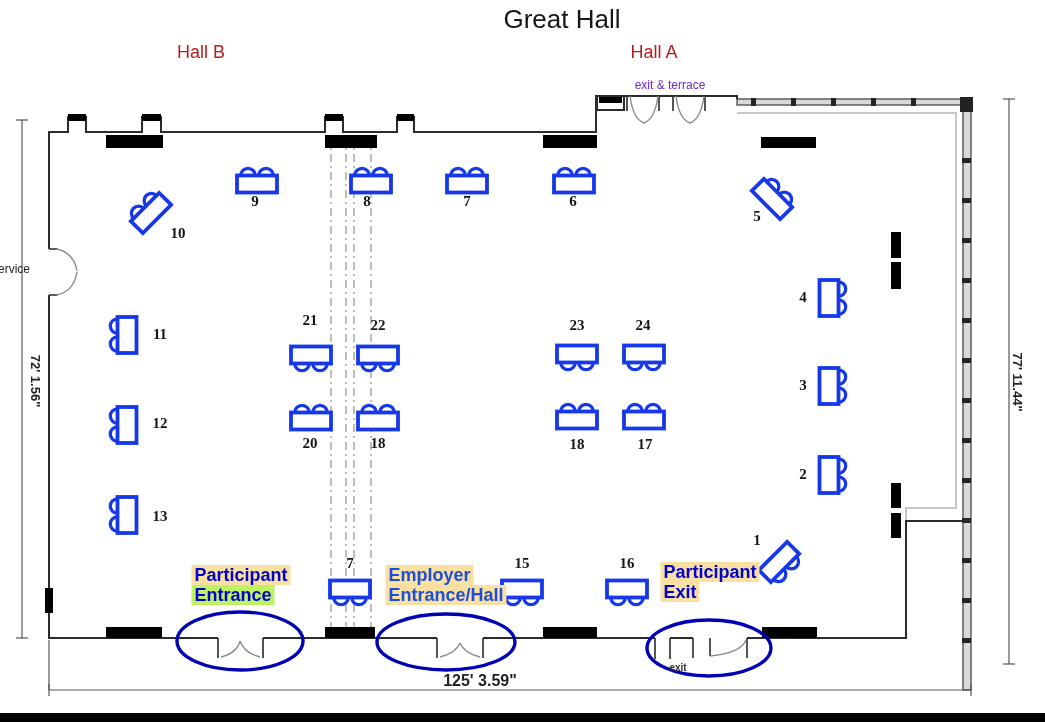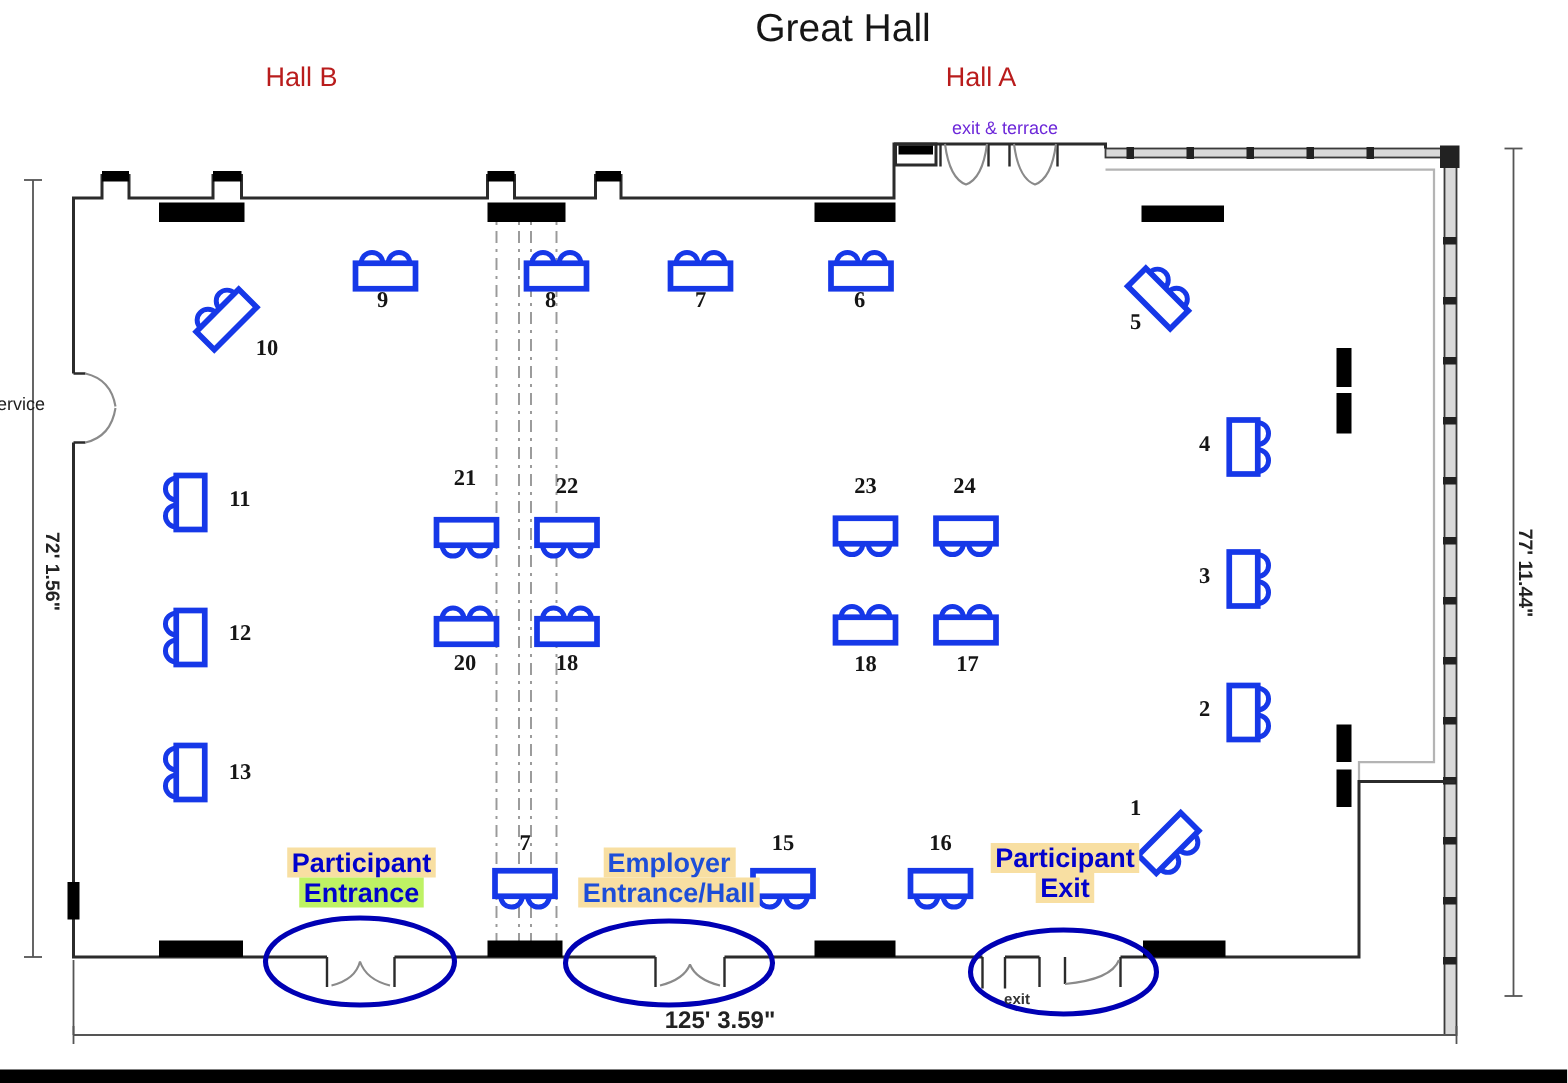--- a/index.html
+++ b/index.html
@@ -10,21 +10,21 @@
   .title{font-size:26px;color:#161616;margin-left:48px;}
   .hall{font-size:18px;color:#b91c1c;}
   .small{font-size:12px;color:#6d28d9;}
   .tiny{font-size:10px;font-weight:bold;color:#333;}
   .cliptxt{position:absolute;font-size:12px;color:#222;white-space:nowrap;}
   .hdim{position:absolute;transform:translate(-50%,-50%);font-weight:bold;font-size:16px;color:#222;white-space:nowrap;}
   .vdim{position:absolute;transform:translate(-50%,-50%);writing-mode:vertical-rl;
         font-weight:bold;font-size:13px;color:#222;white-space:nowrap;}
   .tnum{position:absolute;transform:translate(-50%,-50%);font-family:"Liberation Serif",serif;
         font-weight:bold;font-size:15px;color:#151515;white-space:nowrap;}
-  .lbl{position:absolute;transform:translate(-50%,-50%);text-align:center;font-weight:bold;
+  .lbl{position:absolute;transform:translate(-50%,-50%);font-weight:bold;
        font-size:18px;line-height:20px;white-space:nowrap;}
   .lbl span{display:inline-block;padding:0 3px;}
   .tbl-svg{position:absolute;}
 </style>
 </head>
 <body>
 
 <div id="app">
 
   <svg class="plan" width="1045" height="722" viewBox="0 0 1045 722">

